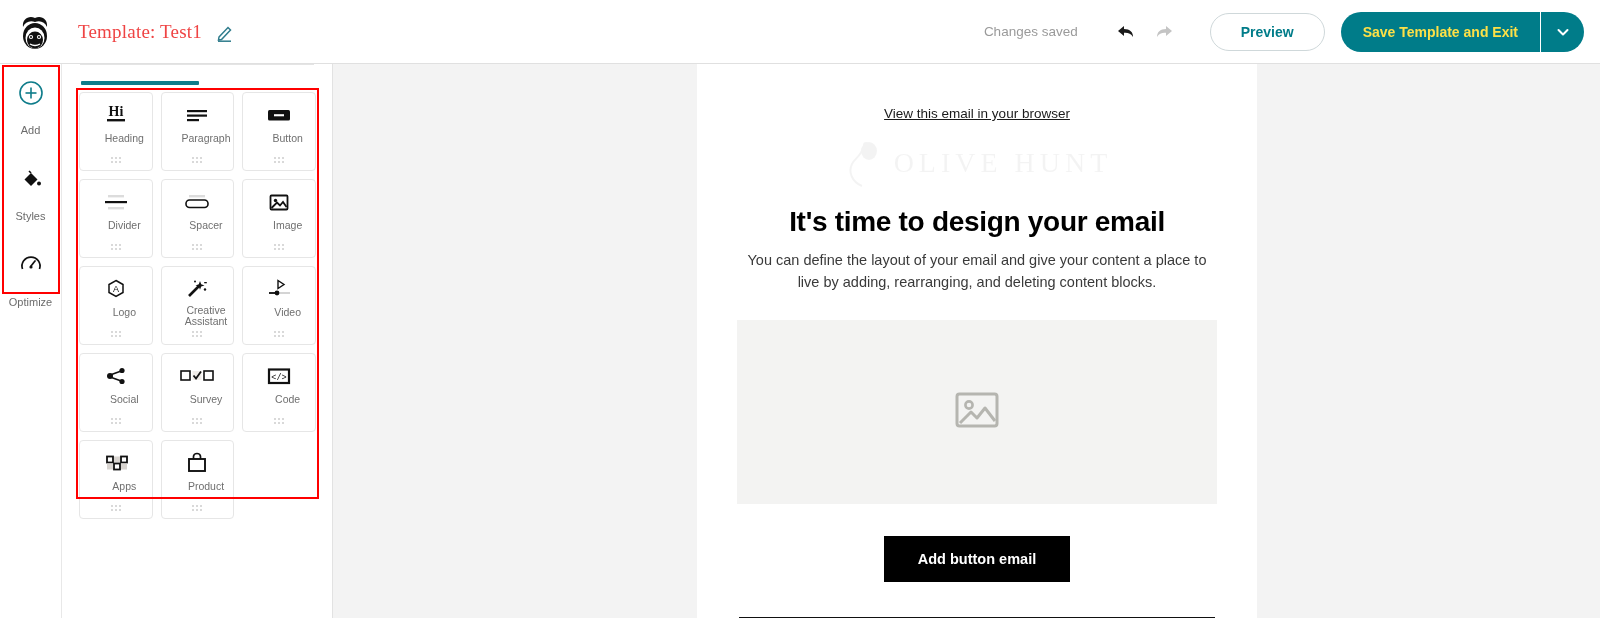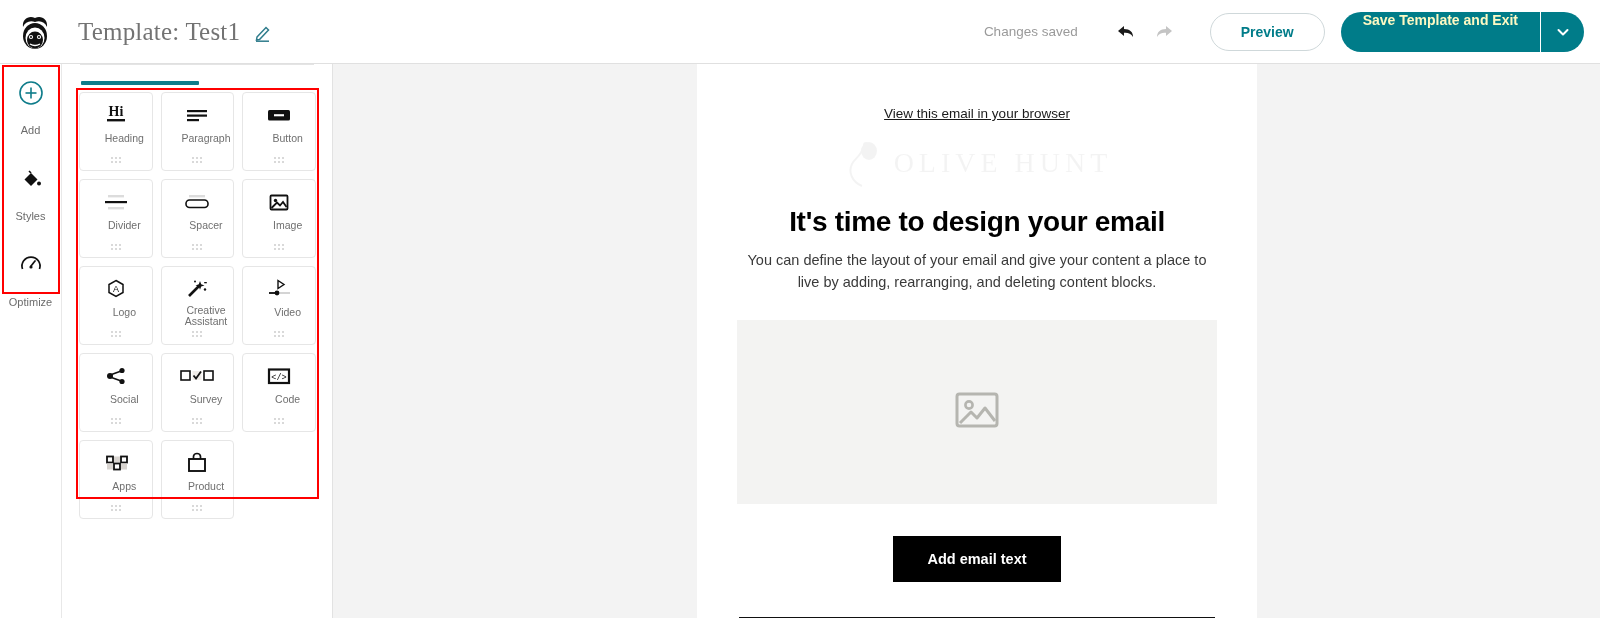--- a/index.html
+++ b/index.html
@@ -13,37 +13,37 @@
 
   
   .topbar {
     position: absolute; top: 0; left: 0; width: 1600px; height: 64px;
     background: #ffffff; border-bottom: 1px solid #e0e0e0;
     display: flex; align-items: center;
   }
   .brand-logo { margin-left: 14px; width: 42px; height: 40px; display: flex; align-items: center; justify-content: center; }
   .doc-title {
     margin-left: 22px; font-family: "Liberation Serif", serif;
-    font-size: 25px; color: #737373; letter-spacing: .2px; white-space: nowrap;
+    font-size: 19px; color: #ef4444; letter-spacing: .2px; white-space: nowrap;
   }
   .title-edit { margin-left: 12px; width: 22px; height: 22px; cursor: pointer; }
   .topbar-right {
     margin-left: auto; display: flex; align-items: center; gap: 0; padding-right: 16px;
   }
   .saved-text { font-size: 13.5px; color: #9a9a9a; margin-right: 30px; white-space: nowrap; }
   .icon-btn { width: 34px; height: 34px; display: flex; align-items: center; justify-content: center; cursor: pointer; margin-right: 6px; }
   .btn-preview {
     margin-left: 22px; height: 38px; padding: 0 30px; border-radius: 19px;
     border: 1.5px solid #cfd8da; background: #fff; color: #007c89;
     font-size: 14px; font-weight: bold; cursor: pointer; display: flex; align-items: center;
   }
   .btn-save-group { margin-left: 16px; display: flex; height: 40px; border-radius: 20px; overflow: hidden; }
   .btn-save {
-    background: #007c89; color: #fef9c3; font-size: 14px; font-weight: bold;
-    padding: 0 22px; display: flex; cursor: pointer; white-space: nowrap;
+    background: #007c89; color: #fde047; font-size: 14px; font-weight: bold;
+    padding: 0 22px; display: flex; align-items: center; cursor: pointer; white-space: nowrap;
   }
   .btn-save-caret {
     background: #007c89; width: 44px; display: flex; align-items: center; justify-content: center;
     border-left: 1px solid #ffffff; cursor: pointer;
   }
 
   
   .rail {
     position: absolute; top: 64px; left: 0; width: 62px; height: 554px;
     background: #ffffff; display: flex; flex-direction: column; align-items: center;
@@ -528,21 +528,21 @@
           <span>
             <svg width="48" height="42" viewBox="0 0 48 42">
               <rect x="4" y="5" width="40" height="32" rx="2.5" fill="none" stroke="#b5b5b0" stroke-width="3"></rect>
               <circle cx="16" cy="16" r="3.6" fill="none" stroke="#b5b5b0" stroke-width="2.6"></circle>
               <path d="M7 34 L18 23 L24 29 L32 19 L42 32" fill="none" stroke="#b5b5b0" stroke-width="3" stroke-linejoin="round"></path>
             </svg>
           </span>
         </div>
 
         <div class="cta-wrap">
-          <div class="cta">Add email text</div>
+          <div class="cta">Add button email</div>
         </div>
 
         <div class="footer-rule"></div>
       </div>
     </div>
   </div>
 
 </div>
 
 </body></html>

